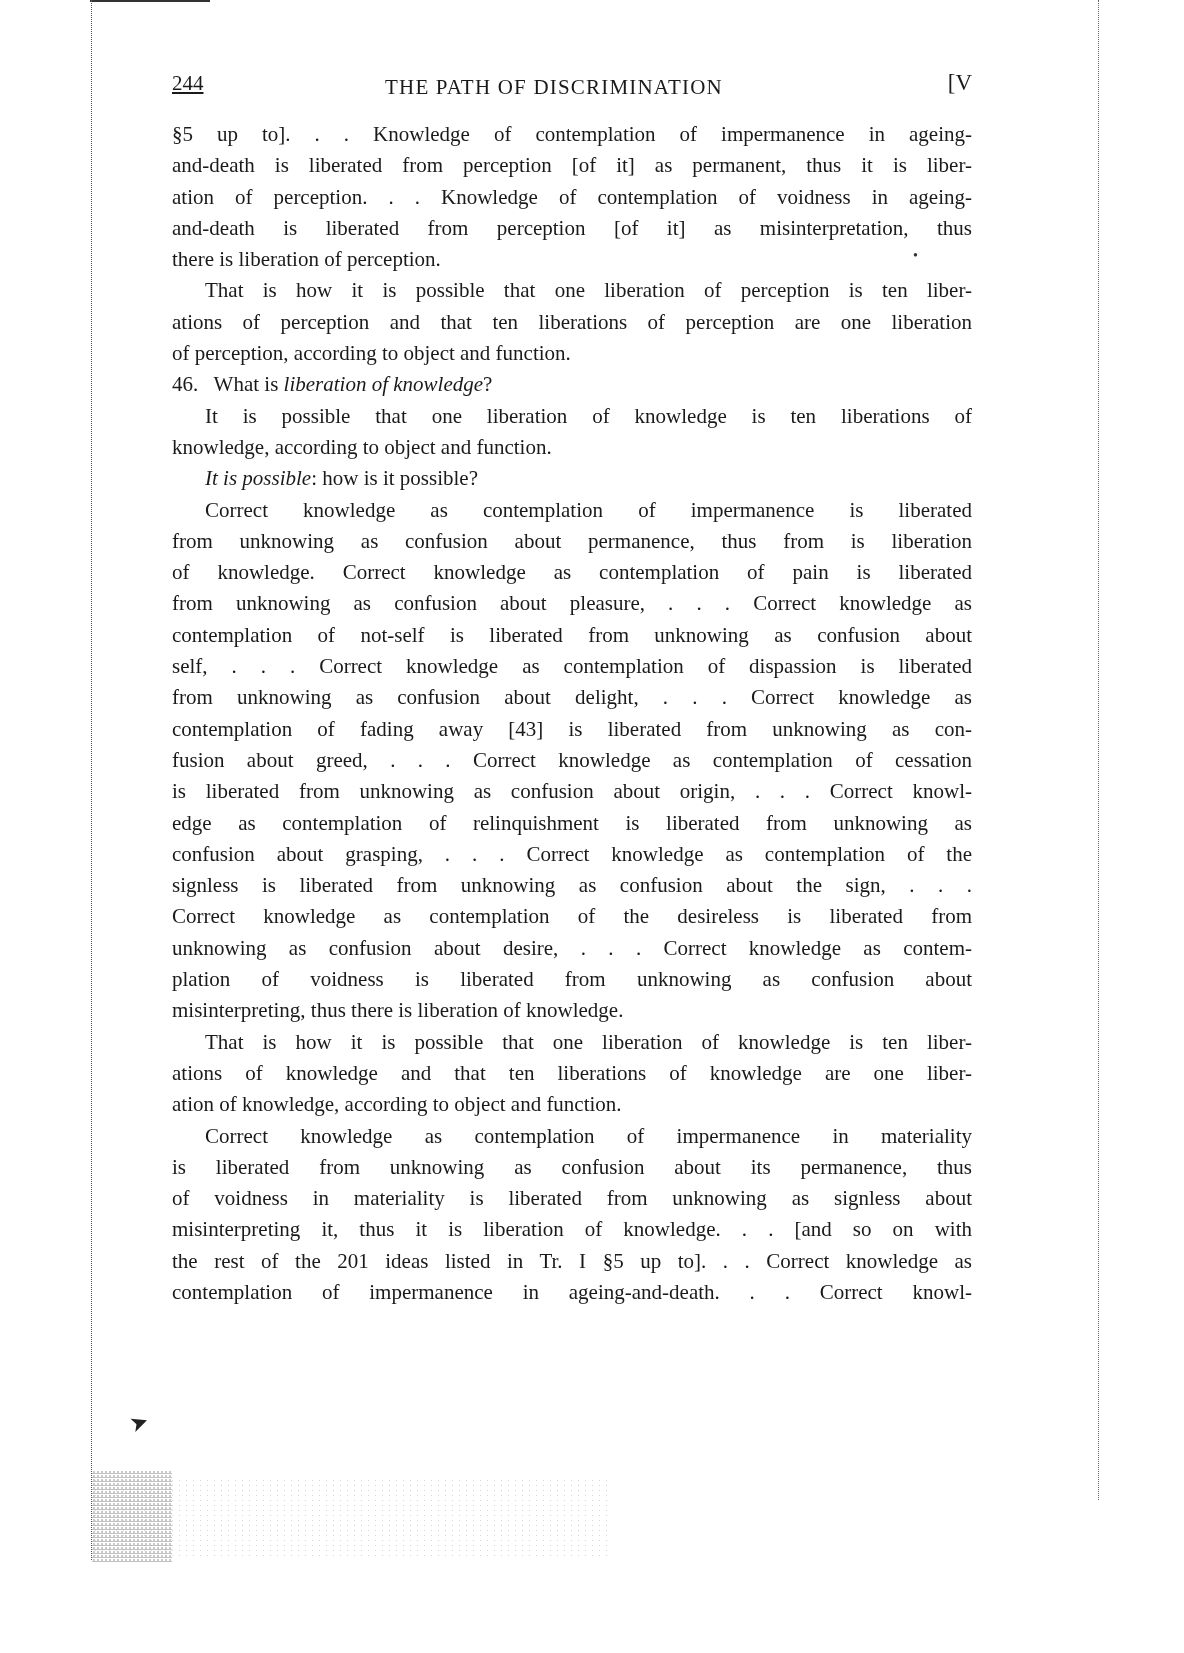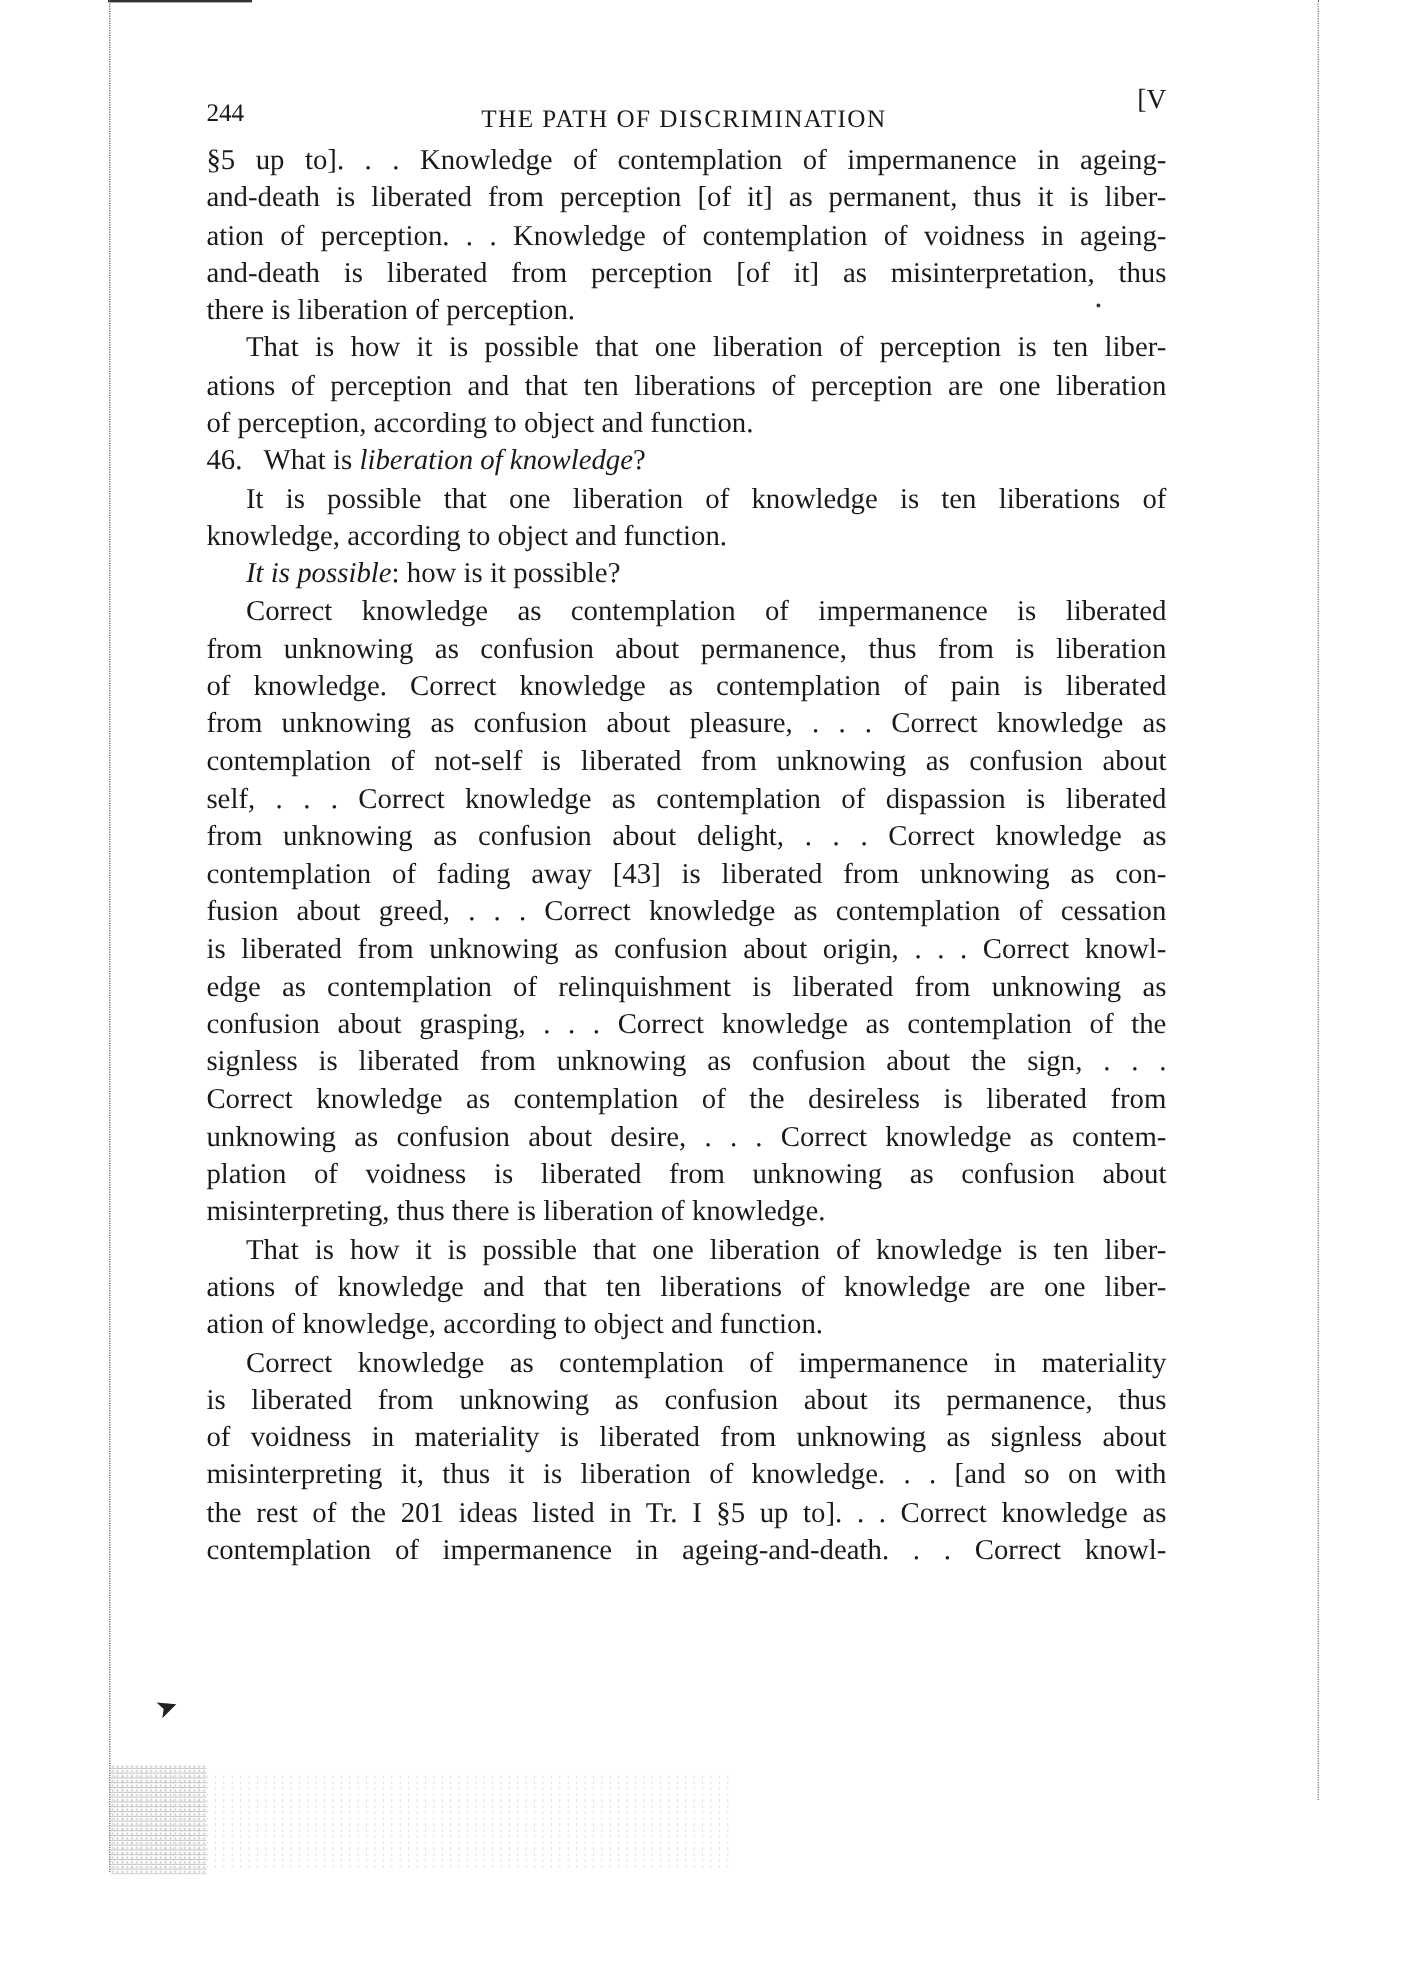--- a/index.html
+++ b/index.html
@@ -82,46 +82,46 @@
       left: 172px;
       top: 68px;
       width: 800px;
       height: 30px;
       font-size: 21px;
       line-height: 30px;
     }
     .page-number {
       position: absolute;
       left: 0;
-      top: 11px;
+      top: 0;
+      text-decoration: underline;
     }
     .header-title {
       position: absolute;
       left: 213px;
-      top: 16px;
+      top: 4px;
       letter-spacing: 1.2px;
-      margin-left: 16px;
     }
     .chapter-mark {
       position: absolute;
       right: 0;
       top: 0;
       font-size: 23px;
     }
     .text-block {
       position: absolute;
       left: 172px;
       top: 119px;
       width: 800px;
     }
     .line {
       display: block;
       height: 31.3px;
       line-height: 31.3px;
-      font-size: 24px;
+      font-size: 21px;
       white-space: nowrap;
       text-align: justify;
       text-align-last: justify;
     }
     .line.last {
       text-align-last: left;
     }
     .line.indent {
       padding-left: 33px;
     }

